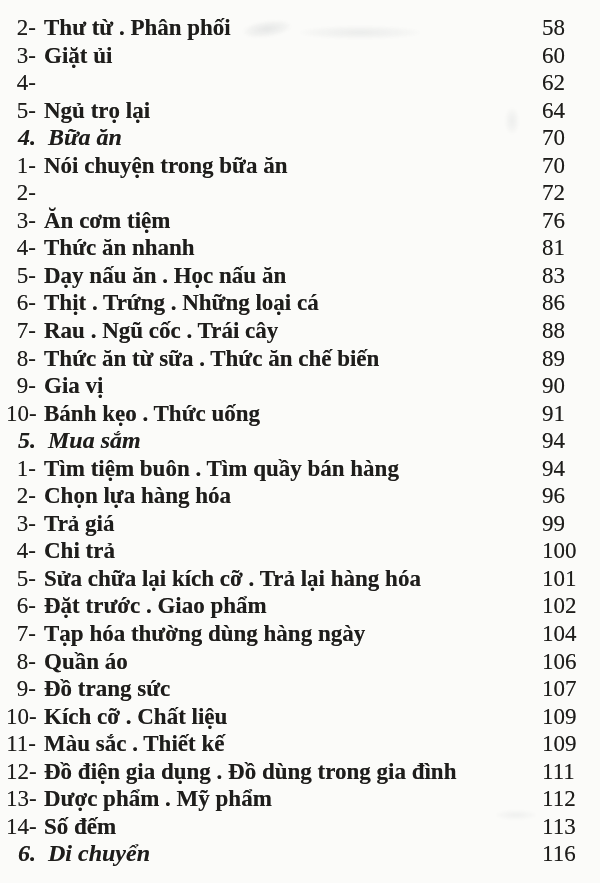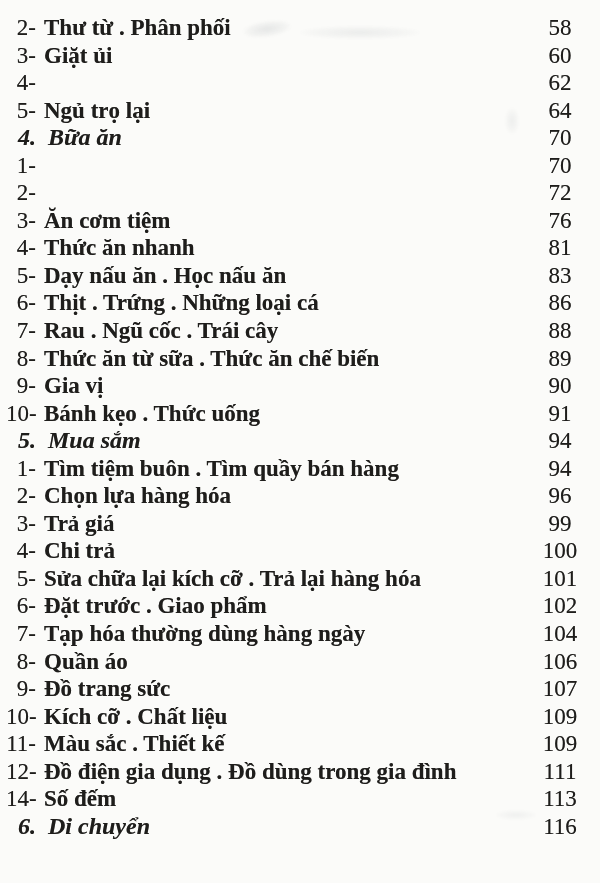--- a/index.html
+++ b/index.html
@@ -40,21 +40,21 @@
   }
   .row .title {
     flex: none;
     margin-left: 8px;
     font-weight: bold;
   }
   .row .spacer { flex: 1 1 auto; }
   .row .pg {
     flex: none;
     min-width: 36px;
-    text-align: center;
+    text-align: left;
     font-style: normal;
     font-size: 23px;
   }
   .row.section {
     font-weight: bold;
     font-style: italic;
     font-size: 24px;
   }
   .row.section .title { margin-left: 12px; }
   .row.section .pg { font-weight: normal; }
@@ -110,20 +110,21 @@
 
   <div class="row section">
     <span class="num">4.</span>
     <span class="title">Bữa ăn</span>
     <span class="spacer"></span>
     <span class="pg">70</span>
   </div>
 
   <div class="row">
     <span class="num">1-</span>
+    <span class="title">Nói chuyện trong bữa ăn</span>
     <span class="spacer"></span>
     <span class="pg">70</span>
   </div>
 
   <div class="row">
     <span class="num">2-</span>
     <span class="spacer"></span>
     <span class="pg">72</span>
   </div>
 
@@ -267,20 +268,26 @@
     <span class="pg">109</span>
   </div>
 
   <div class="row">
     <span class="num">12-</span>
     <span class="title">Đồ điện gia dụng . Đồ dùng trong gia đình</span>
     <span class="spacer"></span>
     <span class="pg">111</span>
   </div>
 
+  <div class="row">
+    <span class="num">13-</span>
+    <span class="title">Dược phẩm . Mỹ phẩm</span>
+    <span class="spacer"></span>
+    <span class="pg">112</span>
+  </div>
 
   <div class="row">
     <span class="num">14-</span>
     <span class="title">Số đếm</span>
     <span class="spacer"></span>
     <span class="pg">113</span>
   </div>
 
   <div class="row section">
     <span class="num">6.</span>

